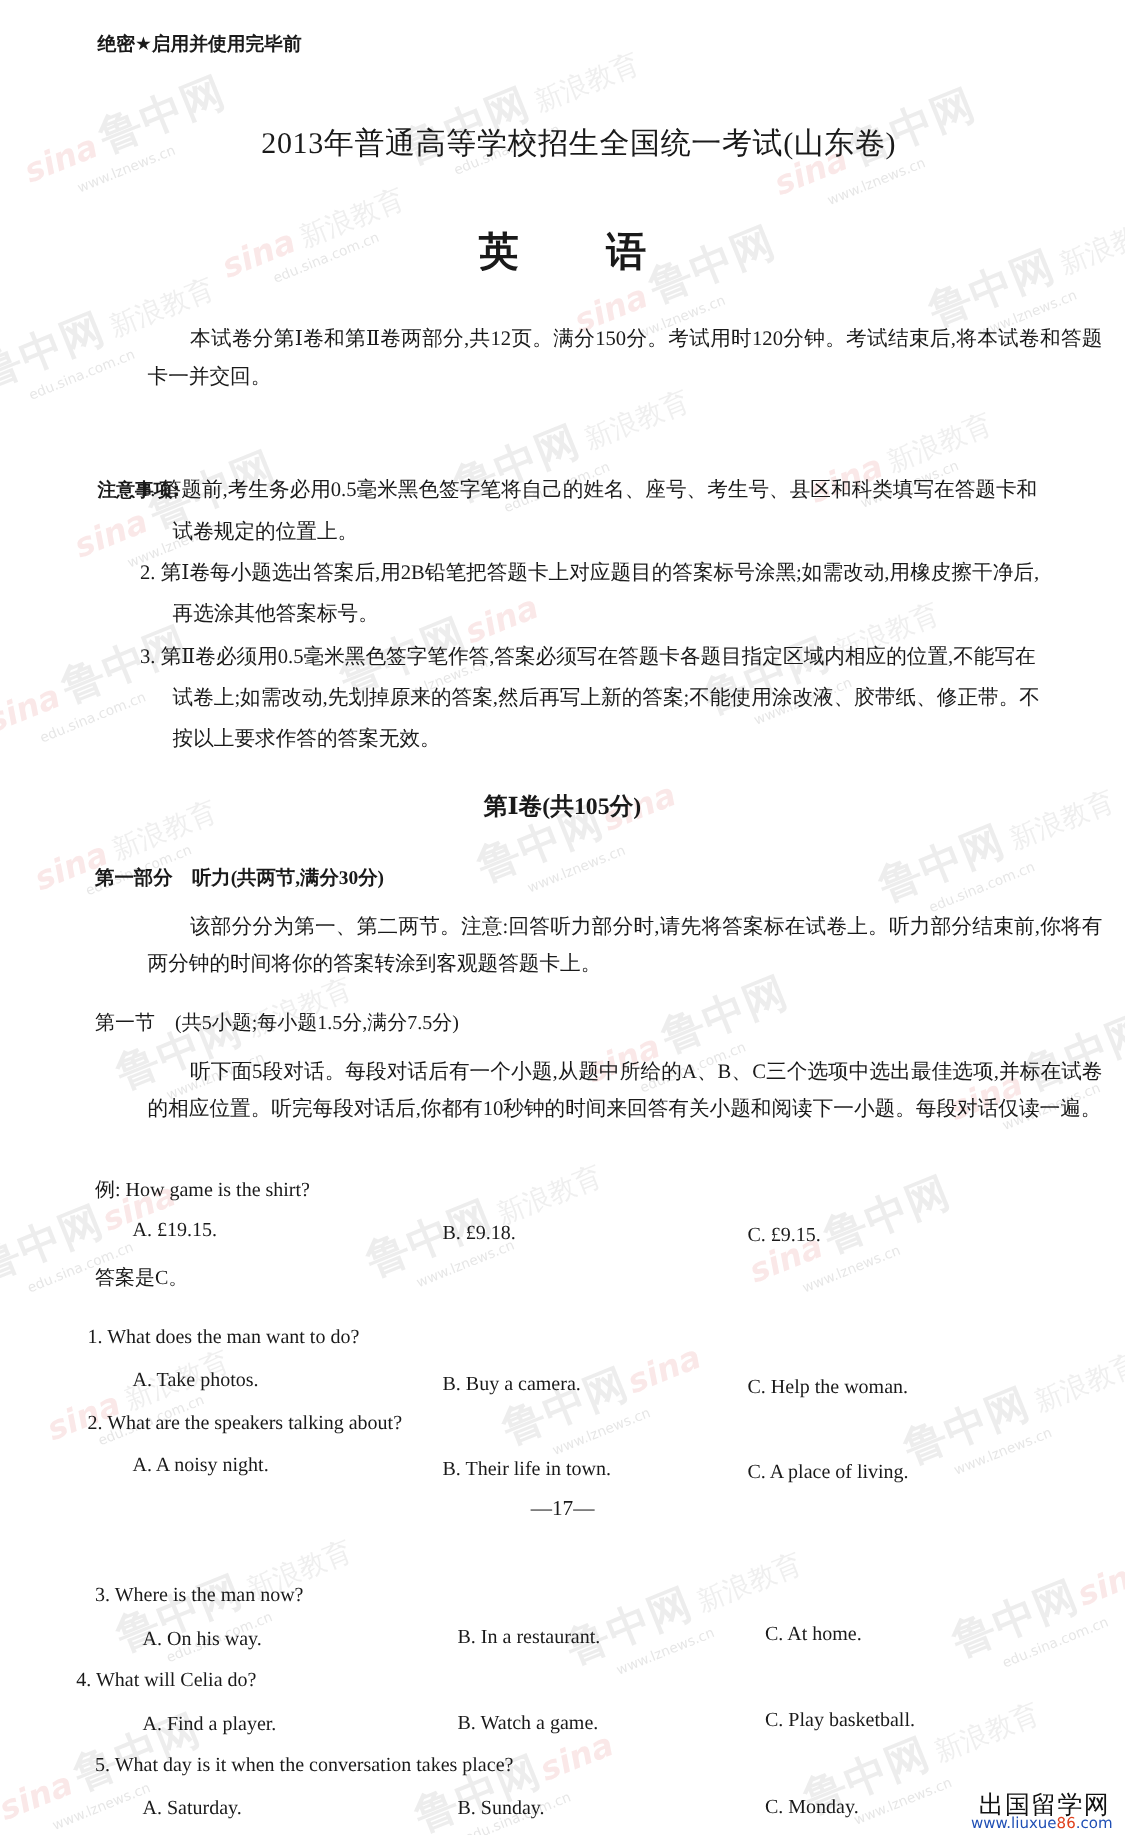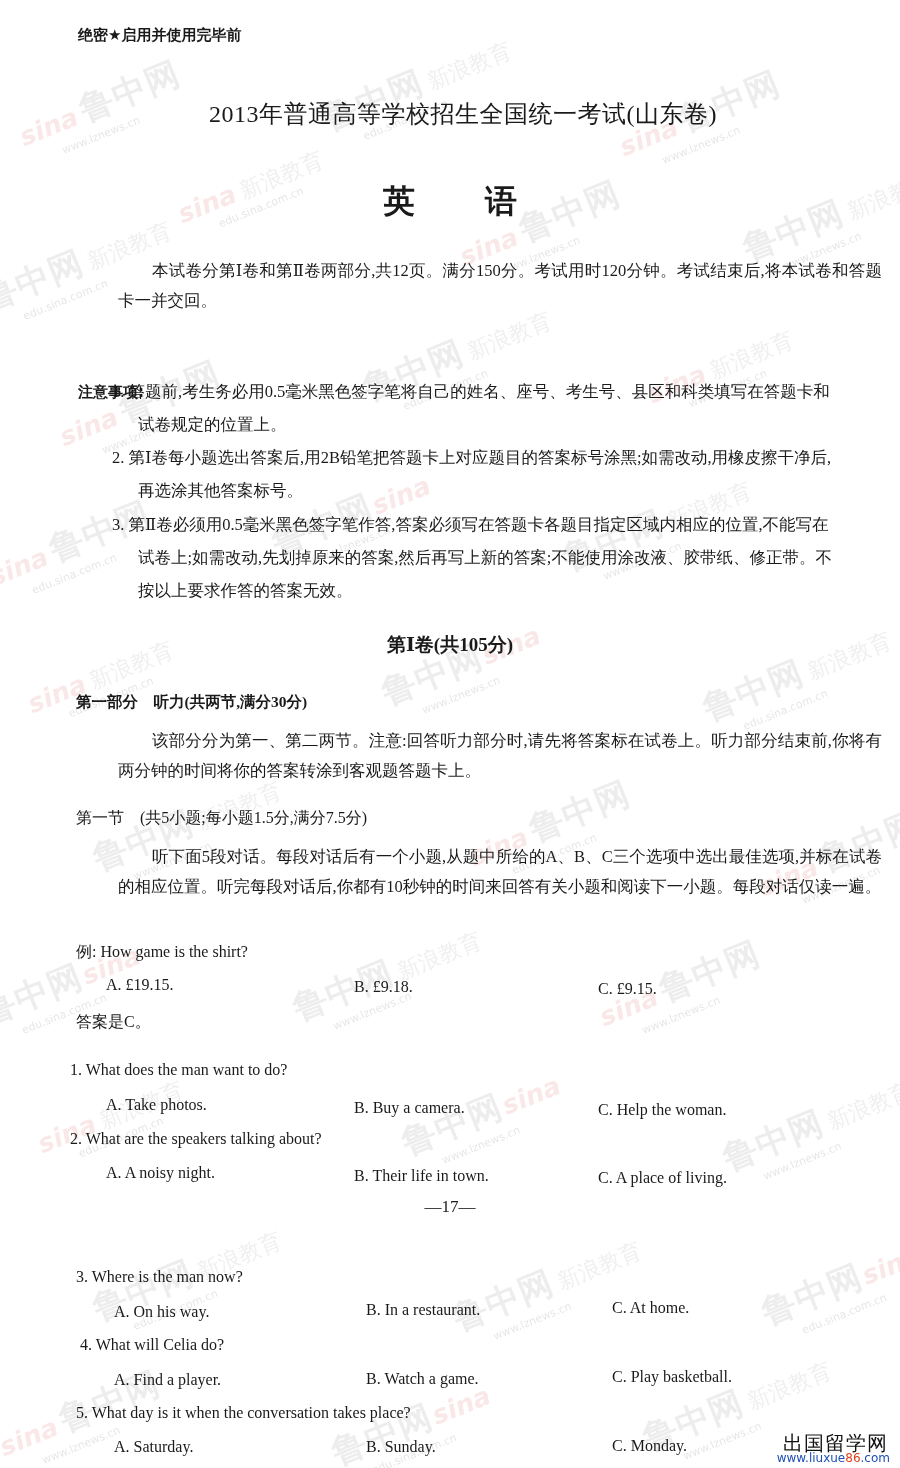--- a/index.html
+++ b/index.html
@@ -109,21 +109,21 @@
   <div class="abs opt" style="left:354px;top:1167px">B. Their life in town.</div>
   <div class="abs opt" style="left:598px;top:1169px">C. A place of living.</div>
 
   <div class="abs page-num">—17—</div>
 
   <div class="abs q" style="left:76px;top:1268px">3. Where is the man now?</div>
   <div class="abs opt" style="left:114px;top:1303px">A. On his way.</div>
   <div class="abs opt" style="left:366px;top:1301px">B. In a restaurant.</div>
   <div class="abs opt" style="left:612px;top:1299px">C. At home.</div>
 
-  <div class="abs q" style="left:80px;top:1336px">4. What will Celia do?</div>
+  <div class="abs q" style="left:61px;top:1336px">4. What will Celia do?</div>
   <div class="abs opt" style="left:114px;top:1371px">A. Find a player.</div>
   <div class="abs opt" style="left:366px;top:1370px">B. Watch a game.</div>
   <div class="abs opt" style="left:612px;top:1368px">C. Play basketball.</div>
 
   <div class="abs q" style="left:76px;top:1404px">5. What day is it when the conversation takes place?</div>
   <div class="abs opt" style="left:114px;top:1438px">A. Saturday.</div>
   <div class="abs opt" style="left:366px;top:1438px">B. Sunday.</div>
   <div class="abs opt" style="left:612px;top:1437px">C. Monday.</div>
 
   <div class="abs logo-cn">出国留学网</div>

